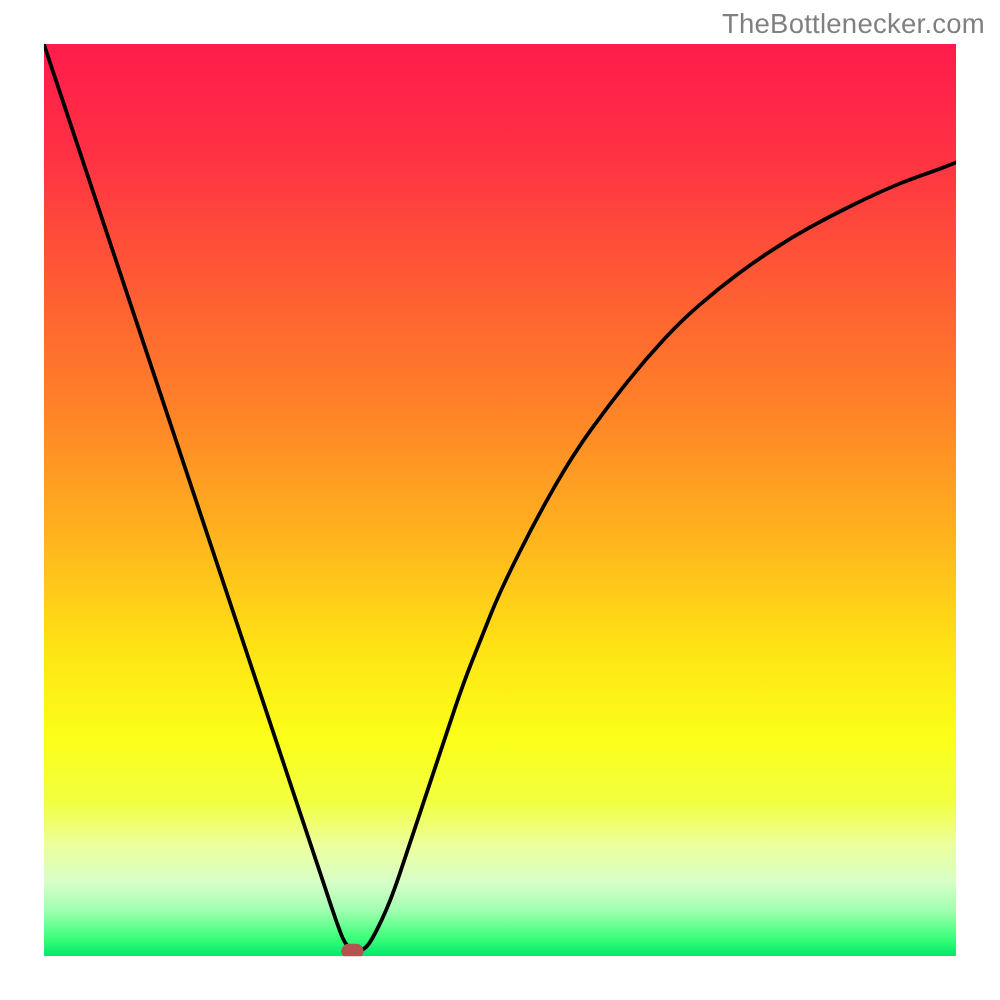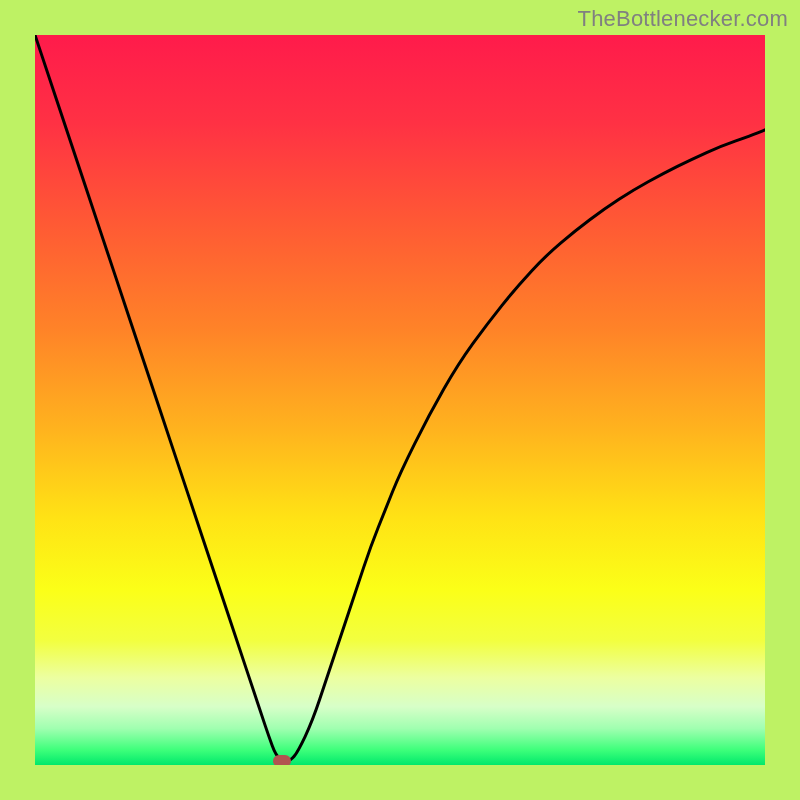--- a/index.html
+++ b/index.html
@@ -10,21 +10,21 @@
     background: #000;
     overflow: hidden;
     font-family: Arial, Helvetica, sans-serif;
   }
   .frame {
     position: absolute;
     top: 0;
     left: 0;
     width: 800px;
     height: 800px;
-    background: #bef264;
+    background: #ffffff;
   }
   .plot-area {
     position: absolute;
     top: 35px;
     left: 35px;
     width: 730px;
     height: 730px;
     overflow: hidden;
   }
   .gradient-bg {

